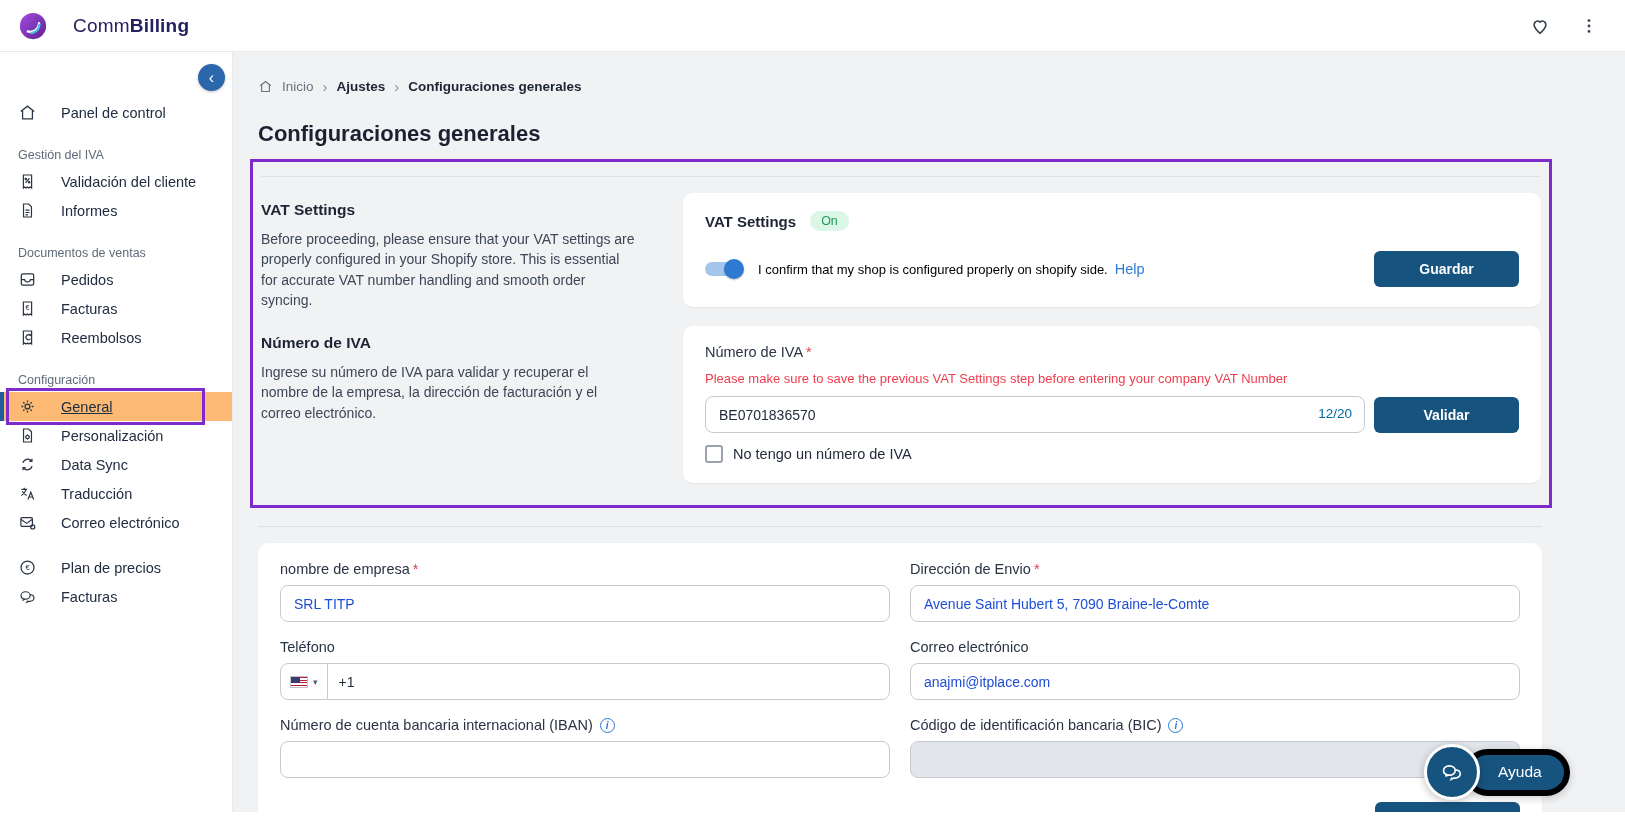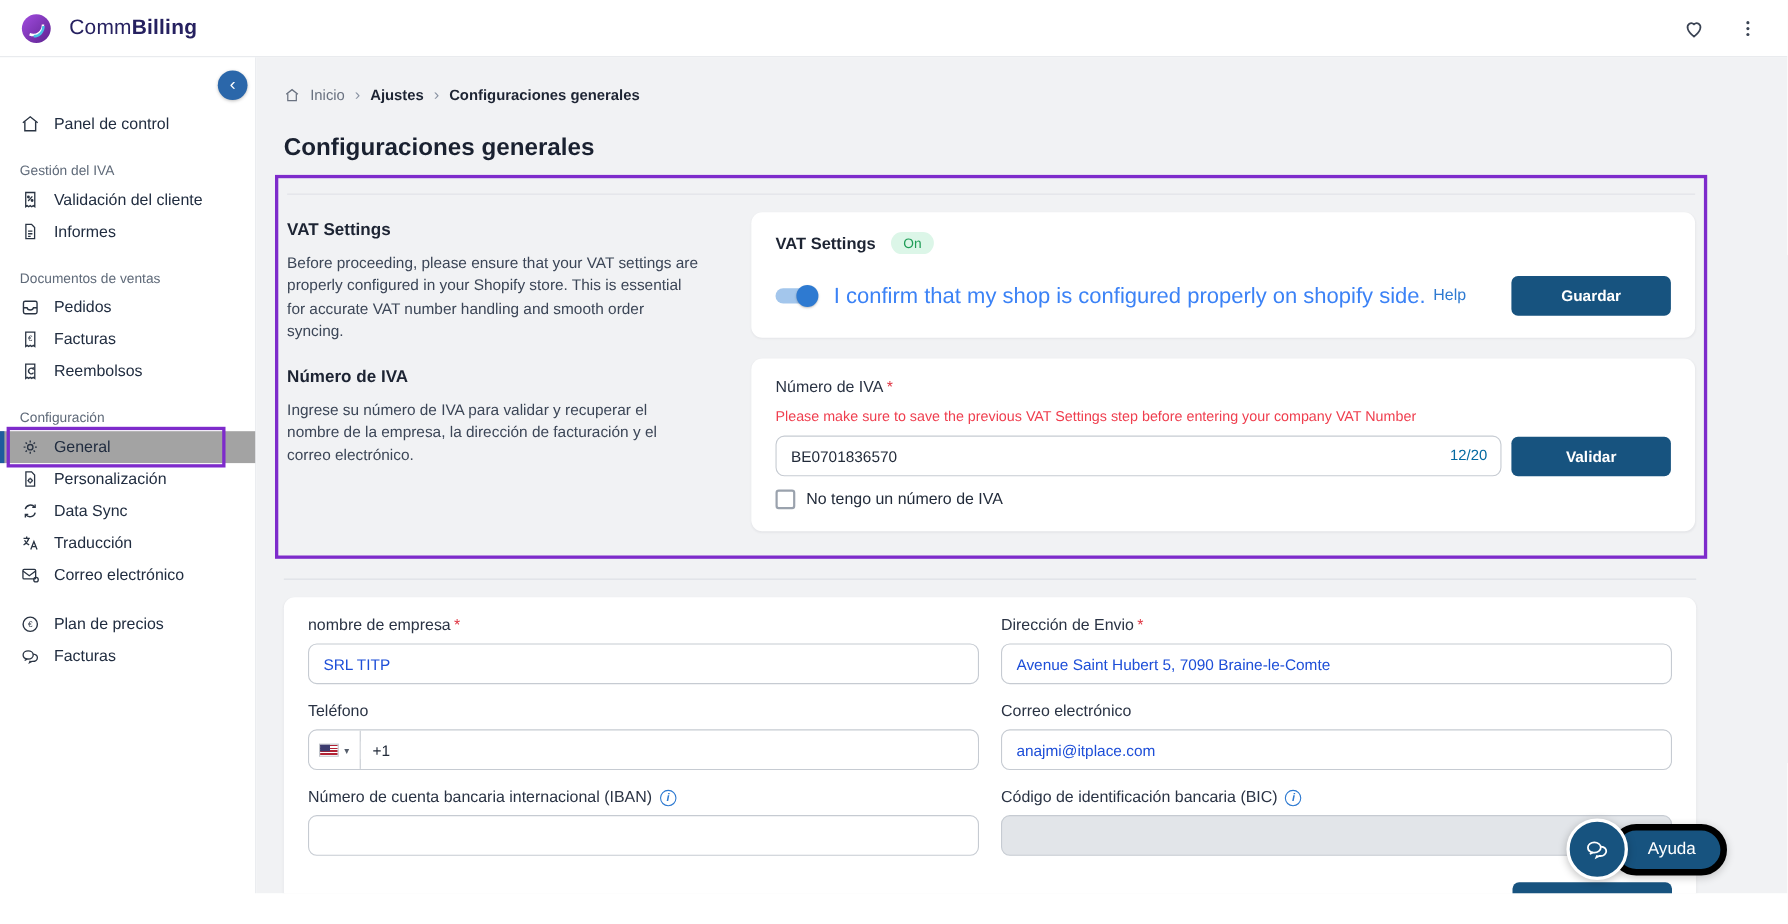--- a/index.html
+++ b/index.html
@@ -1,36 +1,36 @@
 <!DOCTYPE html>
 <html><head>
 <meta charset="utf-8">
 <style>
   * { box-sizing: border-box; margin: 0; padding: 0; }
   html,body { width:1625px; height:840px; font-family:"Liberation Sans",sans-serif; background:#ffffff; overflow:hidden; }
 
   
   .header { height:52px; background:#fff; border-bottom:1px solid #e7e9ed; display:flex; align-items:center; justify-content:space-between; padding:0 26px 0 18px; position:relative; z-index:20; }
-  .logo { display:flex; align-items:center; gap:15px; cursor:pointer; }
+  .logo { display:flex; align-items:center; gap:25px; cursor:pointer; }
   .brand { font-size:19px; color:#262160; letter-spacing:.2px; }
   .brand b { font-weight:700; }
   .header-actions { display:flex; align-items:center; gap:28px; color:#3a4353; }
   .icon-btn { background:none; border:none; cursor:pointer; color:#3a4353; display:flex; align-items:center; }
 
   
   .app-body { display:flex; height:760px; }
   .bottom-strip { height:28px; background:#fff; }
 
   
   .sidebar { width:233px; background:#fff; border-right:1px solid #e7e9ed; position:relative; flex:0 0 233px; }
   .collapse-btn { position:absolute; top:12px; right:7px; width:27px; height:27px; border-radius:50%; background:#2b67aa; color:#fff; border:none; font-size:16px; line-height:1; cursor:pointer; display:flex; align-items:center; justify-content:center; box-shadow:0 1px 3px rgba(0,0,0,.25); z-index:4; }
   .nav { margin-top:46px; }
-  .nav-item { display:flex; align-items:center; gap:12px; padding:5px 18px; min-height:28px; font-size:14.5px; font-weight:500; color:#212d40; cursor:pointer; position:relative; }
+  .nav-item { display:flex; align-items:center; gap:24px; padding:5px 18px; min-height:28px; font-size:14.5px; font-weight:500; color:#212d40; cursor:pointer; position:relative; }
   .nav-item .nicon { width:19px; height:19px; flex:0 0 19px; color:#2a3443; display:flex; align-items:center; justify-content:center; }
-  .nav-item.active { background:#a3a3a3; }
+  .nav-item.active { background:#fdba74;text-decoration:underline; }
   .nav-item.active::before { content:""; position:absolute; left:0; top:0; bottom:0; width:4px; background:#1f5c9d; }
   .nav-ann { position:absolute; left:6px; right:27px; top:-4px; bottom:-4px; border:3px solid #7e2bcb; pointer-events:none; }
   .section-title { font-size:12.5px; color:#5f6a79; padding:6px 18px 5px; margin-top:15px; }
   .nav-gap { height:16px; }
 
   
   .main { flex:1; background:#f1f2f4; padding:26px 0 0 25px; position:relative; overflow:hidden; }
   .content { width:1284px; }
   .breadcrumb { display:flex; align-items:center; gap:9px; font-size:13.5px; color:#6a7280; }
   .crumb-link { cursor:pointer; }
@@ -46,21 +46,21 @@
   .row-left h3 { font-size:15.5px; font-weight:700; color:#1d2433; margin:8px 0 10px; }
   .row-left p { font-size:14px; color:#3c4657; line-height:1.45; }
   .card { flex:1; background:#fff; border-radius:10px; padding:18px 22px 20px; box-shadow:0 1px 2px rgba(16,24,40,.05); }
 
   .card-title-row { display:flex; align-items:center; gap:14px; }
   .card-title { font-size:15px; font-weight:600; color:#1d2433; }
   .badge-on { background:#dcf6e8; color:#1f9d57; font-size:12.5px; padding:3px 11px; border-radius:12px; }
   .confirm-row { display:flex; align-items:center; margin-top:20px; }
   .switch { width:36px; height:14px; background:#a3c6ec; border-radius:7px; position:relative; margin-right:17px; flex:0 0 36px; cursor:pointer; }
   .switch .knob { position:absolute; right:-3px; top:-3px; width:20px; height:20px; border-radius:50%; background:#2e7ad1; box-shadow:0 1px 2px rgba(0,0,0,.25); }
-  .confirm-text { font-size:20px; color:#3b82f6; }
+  .confirm-text { font-size:13px; color:#000000; }
   .help-link { color:#2e7ad1; margin-left:7px; cursor:pointer; font-size:14.5px; text-decoration:none; }
   .btn-primary { background:#17537f; color:#fff; font-weight:700; font-size:14px; font-family:inherit; border:none; border-radius:6px; height:36px; width:145px; cursor:pointer; }
   .ml-auto { margin-left:auto; }
 
   .field-label { font-size:14.5px; color:#2a3344; }
   .req { color:#e03d4a; margin-left:3px; }
   .warning { color:#ef3e4e; font-size:13px; margin-top:11px; }
   .input-row { display:flex; gap:9px; margin-top:10px; align-items:center; }
   .text-input-wrap { position:relative; flex:1; }
   .text-input { width:100%; height:37px; border:1px solid #c6cbd2; border-radius:8px; background:#fff; padding:0 52px 0 13px; font-size:14px; color:#222b3a; font-family:inherit; outline:none; }

